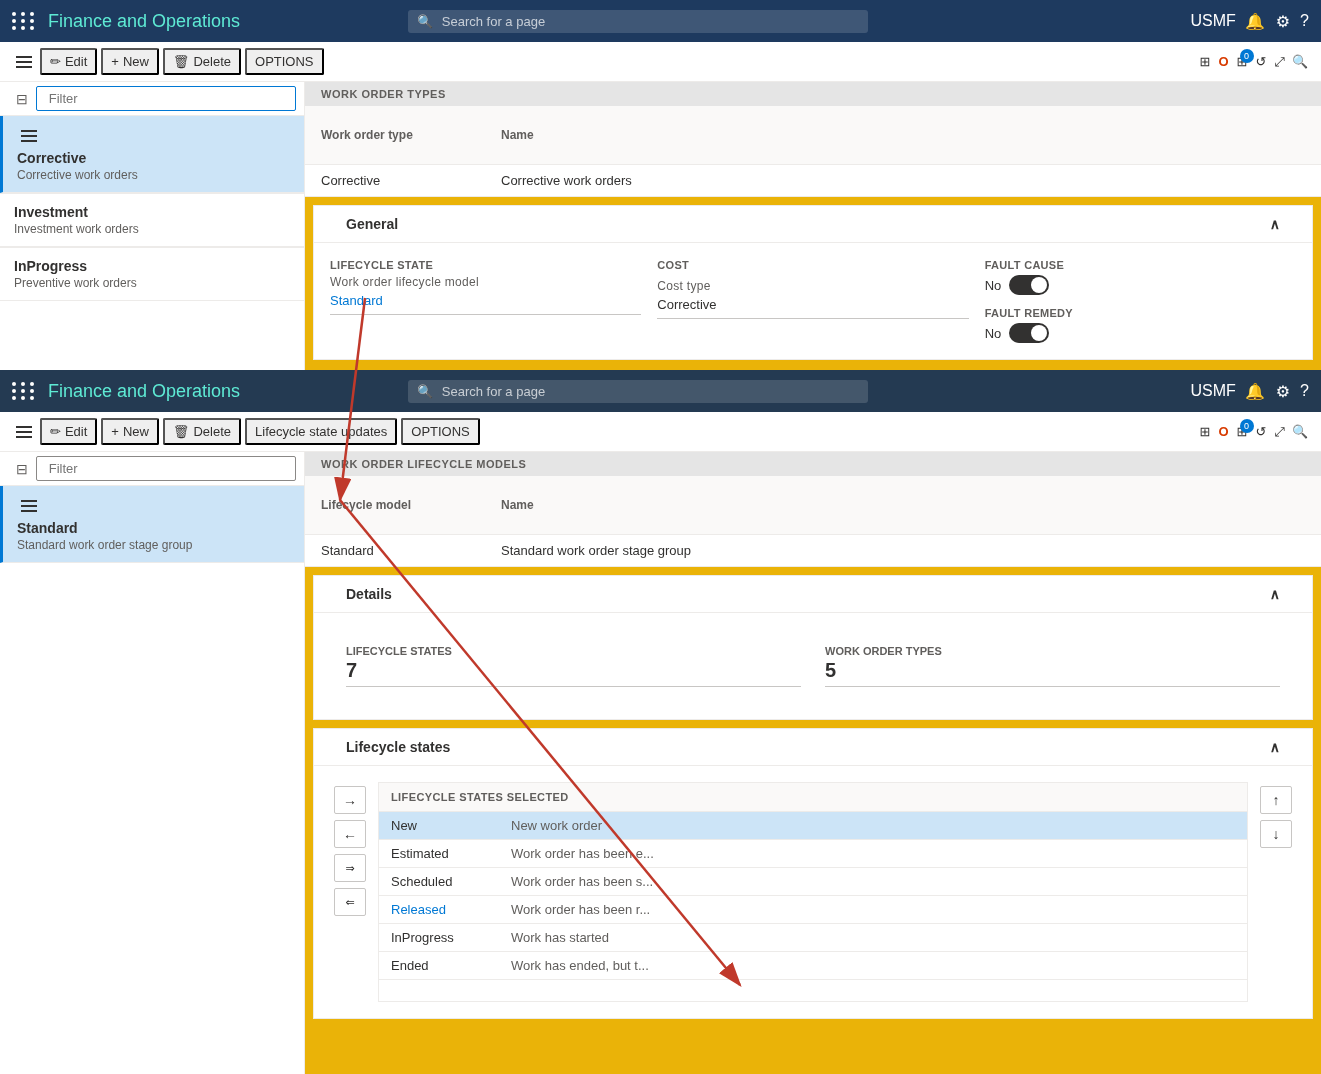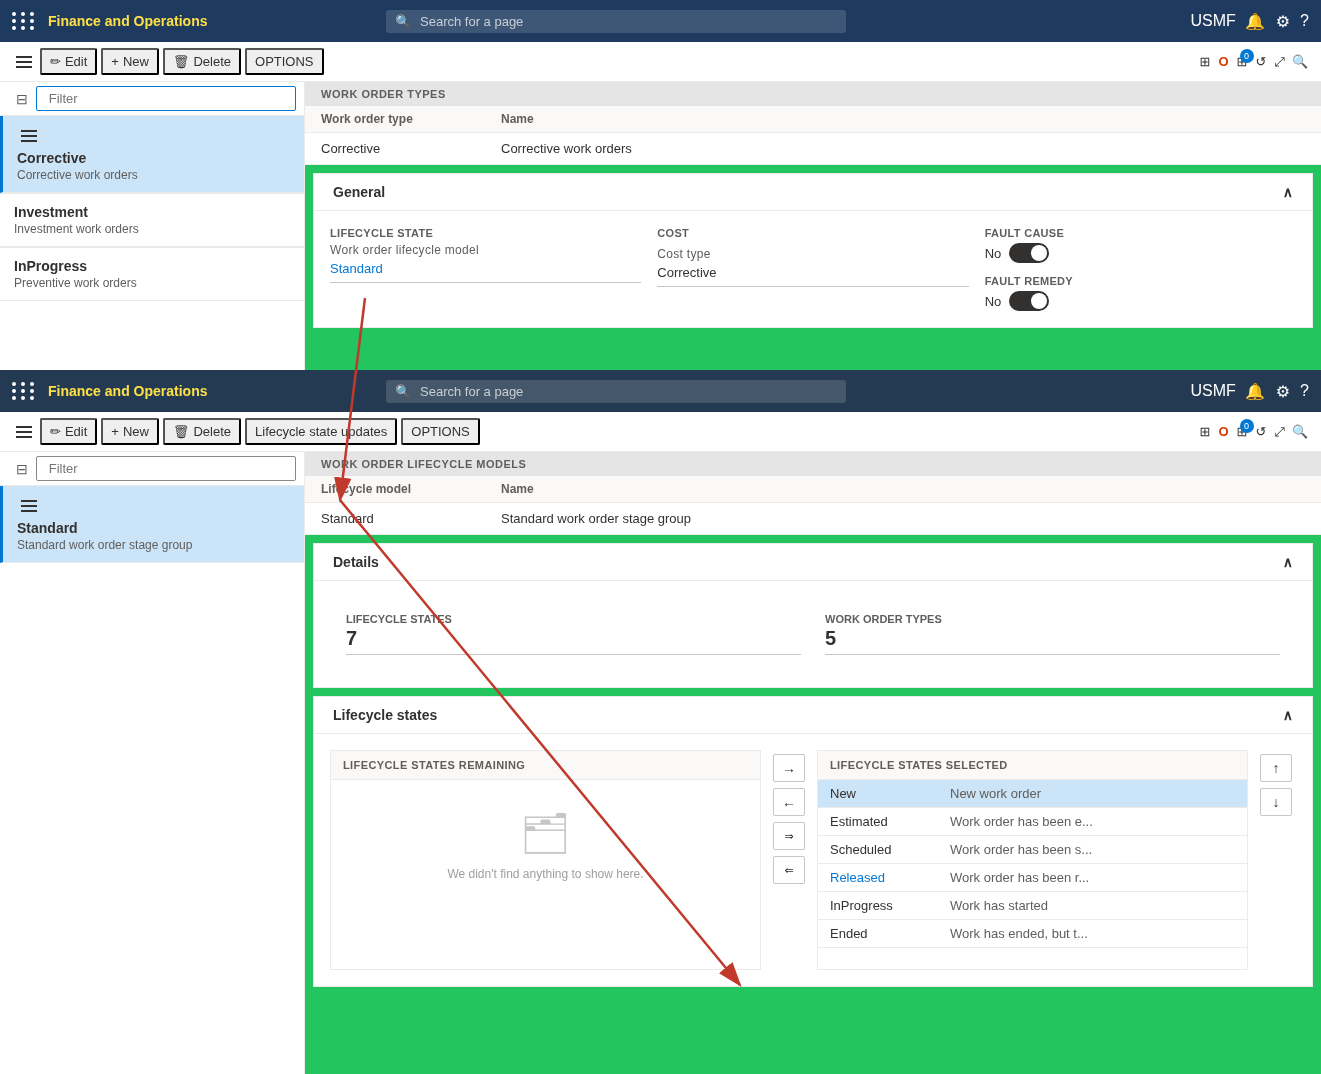--- a/index.html
+++ b/index.html
@@ -7,21 +7,21 @@
 
     
     .nav-bar {
       display: flex; align-items: center; background: #1e3a5f; color: white; height: 42px; padding: 0 12px; gap: 12px;
     }
     .nav-bar-2 {
       display: flex; align-items: center; background: #243a52; color: white; height: 42px; padding: 0 12px; gap: 12px;
     }
     .nav-dots { display: grid; grid-template-columns: repeat(3,6px); gap: 3px; cursor: pointer; }
     .nav-dots span { width: 4px; height: 4px; background: white; border-radius: 50%; display: block; }
-    .nav-title { font-size: 14px; font-weight: 700; color: #fde047; white-space: nowrap; }
+    .nav-title { font-size: 18px; font-weight: 400; color: #5eead4; white-space: nowrap; }
     .nav-search {
       flex: 1; max-width: 460px; display: flex; align-items: center; background: rgba(255,255,255,0.15);
       border-radius: 3px; padding: 4px 10px; gap: 8px; margin: 0 auto;
     }
     .nav-search input { background: transparent; border: none; outline: none; color: white; font-size: 13px; width: 100%; }
     .nav-search input::placeholder { color: rgba(255,255,255,0.7); }
     .nav-right { display: flex; align-items: center; gap: 10px; margin-left: auto; }
     .nav-icon { color: white; font-size: 16px; cursor: pointer; position: relative; }
     .badge { position: absolute; top: -5px; right: -6px; background: #0078d4; color: white; border-radius: 50%; font-size: 9px; width: 14px; height: 14px; display: flex; align-items: center; justify-content: center; }
 
@@ -32,33 +32,33 @@
     .cmd-btn { display: flex; align-items: center; gap: 4px; padding: 4px 8px; cursor: pointer; border-radius: 2px; color: #323130; font-size: 13px; }
     .cmd-right { margin-left: auto; display: flex; align-items: center; gap: 8px; }
     .left-panel { width: 305px; min-width: 305px; background: white; border-right: 1px solid #edebe9; display: flex; flex-direction: column; }
     .filter-input { flex: 1; border: 1px solid #8a8886; border-radius: 2px; padding: 4px 12px; font-size: 13px; outline: none; }
     .list-item { padding: 10px 14px; cursor: pointer; border-bottom: 1px solid #edebe9; }
     .list-item.active { background: #cce4f7; border-left: 3px solid #0078d4; }
     .list-item-title { font-size: 14px; font-weight: 600; color: #323130; }
     .list-item-subtitle { font-size: 12px; color: #605e5c; margin-top: 2px; }
 
     
-    .right-content { flex: 1; background: #22c55e; overflow-y: auto; }
+    .right-content { flex: 1; background: #eab308; overflow-y: auto; }
     .section-header { background: #e5e5e5; padding: 6px 16px; font-size: 11px; font-weight: 600; color: #605e5c; text-transform: uppercase; letter-spacing: 0.5px; }
-    .table-header-row { display: flex; padding: 6px 16px; background: #faf9f8; border-bottom: 1px solid #edebe9; }
+    .table-header-row { display: flex; padding: 22px 16px; background: #faf9f8; border-bottom: 1px solid #edebe9; }
     .table-col { font-size: 12px; color: #605e5c; font-weight: 600; }
     .table-data-row { display: flex; padding: 8px 16px; background: white; border-bottom: 1px solid #edebe9; }
     .table-cell { font-size: 13px; color: #323130; }
     .link-text { color: #0078d4; cursor: pointer; text-decoration: none; }
     .col1 { width: 180px; }
     .col2 { flex: 1; }
 
     
     .section-card { background: white; margin: 8px; border: 1px solid #edebe9; }
-    .section-card-header { display: flex; align-items: center; justify-content: space-between; padding: 10px 19px; border-bottom: 1px solid #edebe9; font-weight: 600; font-size: 14px; cursor: pointer; }
+    .section-card-header { display: flex; align-items: center; justify-content: space-between; padding: 10px 32px; border-bottom: 1px solid #edebe9; font-weight: 600; font-size: 14px; cursor: pointer; }
     .section-card-body { padding: 16px; }
     .form-grid { display: grid; grid-template-columns: 1fr 1fr 1fr; gap: 16px; }
     .form-group { display: flex; flex-direction: column; gap: 4px; }
     .form-label { font-size: 11px; font-weight: 600; color: #605e5c; text-transform: uppercase; letter-spacing: 0.3px; }
     .form-value { font-size: 13px; color: #323130; border-bottom: 1px solid #c8c6c4; padding-bottom: 4px; min-height: 22px; }
     .toggle { display: inline-flex; align-items: center; gap: 8px; }
     .toggle-track { width: 40px; height: 20px; background: #323130; border-radius: 10px; position: relative; cursor: pointer; }
     .toggle-thumb { width: 16px; height: 16px; background: white; border-radius: 50%; position: absolute; top: 2px; right: 2px; }
     .details-grid { display: grid; grid-template-columns: 1fr 1fr; gap: 24px; padding: 16px; }
     .detail-item { display: flex; flex-direction: column; gap: 2px; }
@@ -389,27 +389,20 @@
         </div>
 
         <div class="section-card">
           <div class="section-card-header">
             <span>Lifecycle states</span>
             <span>∧</span>
           </div>
           <div class="section-card-body" style="padding:0;">
             <div class="lc-container">
 
-              <div class="lc-panel">
-                <div class="lc-panel-header">LIFECYCLE STATES REMAINING</div>
-                <div class="lc-empty">
-                  <span style="font-size:40px;color:#c8c6c4;">🗂</span>
-                  <span>We didn't find anything to show here.</span>
-                </div>
-              </div>
 
               <div class="arrow-btns">
                 <button class="arr-btn">→</button>
                 <button class="arr-btn">←</button>
                 <button class="arr-btn" style="font-size:11px;">⇒</button>
                 <button class="arr-btn" style="font-size:11px;">⇐</button>
               </div>
 
               <div class="lc-panel">
                 <div class="lc-panel-header">LIFECYCLE STATES SELECTED</div>

